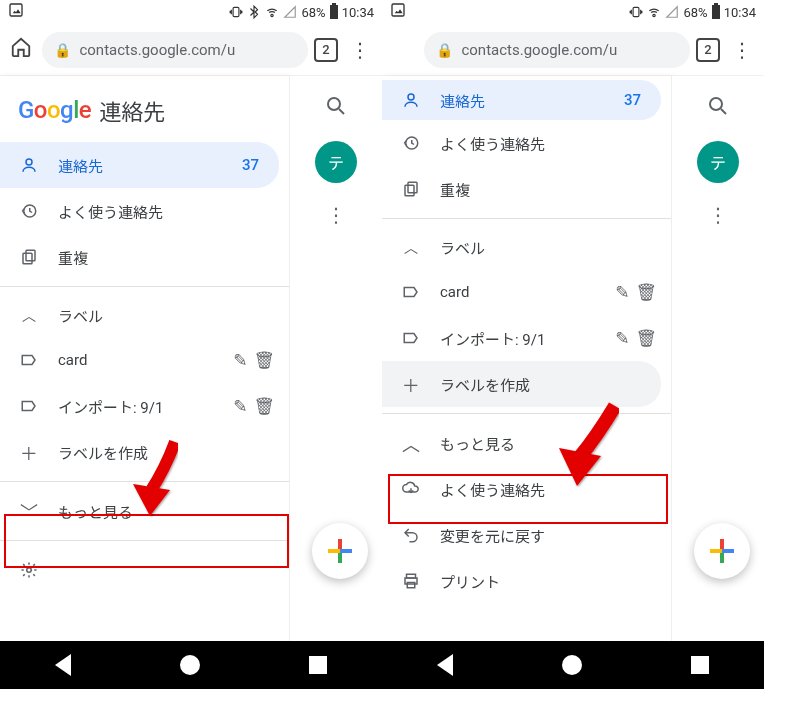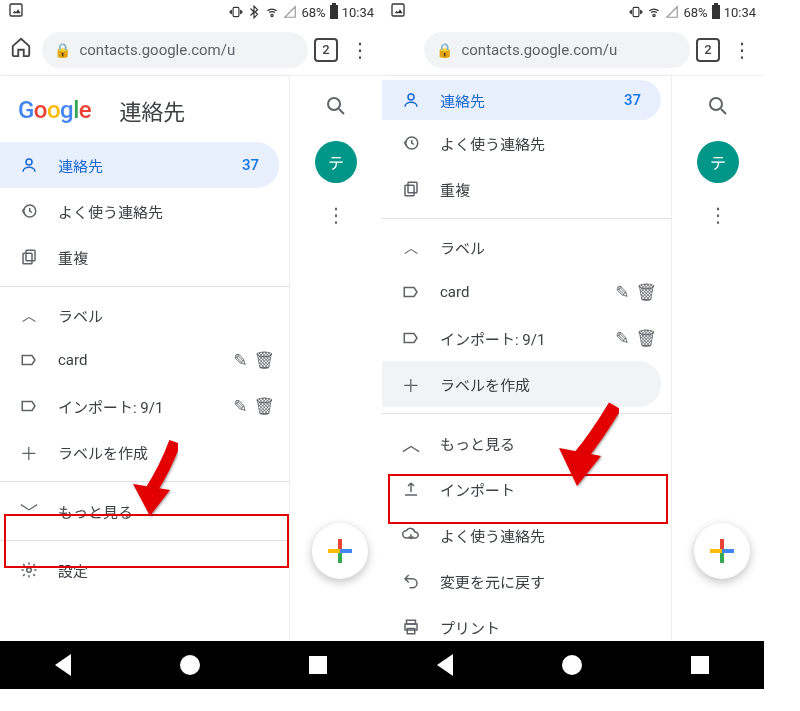--- a/index.html
+++ b/index.html
@@ -26,21 +26,21 @@
   
   .content { flex:1; position: relative; background:#fff; }
 
   .drawer { position:absolute; left:0; top:0; bottom:0; width: 290px; background:#fff; border-right:1px solid #eee; box-shadow: 2px 0 6px rgba(0,0,0,0.06); padding-top: 10px;}
   .drawer-right-strip { position:absolute; left:290px; right:0; top:0; bottom:0; background:#fff; }
   .right-strip-inner { display:flex; flex-direction:column; align-items:center; padding-top:18px; gap:18px;}
   .search-ic { font-size:22px; color:#5f6368;}
   .avatar { width:42px; height:42px; border-radius:50%; background:#009688; color:#fff; display:flex; align-items:center; justify-content:center; font-size:16px;}
   .strip-kebab { font-size:20px; color:#5f6368; margin-top:2px;}
 
-  .logo-row { display:flex; align-items:center; padding: 8px 18px 16px 18px; gap:22px;}
+  .logo-row { display:flex; align-items:center; padding: 8px 18px 16px 18px; gap:2px;}
   .glogo { font-size:24px; font-weight:500; letter-spacing:-0.5px;}
   .glogo .b{color:#4285F4;} .glogo .r{color:#EA4335;} .glogo .y{color:#FBBC05;} .glogo .g{color:#34A853;}
   .logo-title { font-size:22px; color:#3c4043; margin-left:6px;}
 
   .nav-item { display:flex; align-items:center; height:46px; padding: 0 14px 0 18px; gap:18px; font-size:15px; color:#3c4043; cursor:pointer;}
   .nav-item .ico { width:22px; display:flex; justify-content:center; color:#5f6368; font-size:18px;}
   .nav-item .lbl { flex:1; white-space:nowrap; overflow:hidden;}
   .nav-item .cnt { color:#1a73e8; font-weight:500; padding-right:6px;}
   .nav-item.active { background:#e8f0fe; color:#1967d2; border-top-right-radius:22px; border-bottom-right-radius:22px; margin-right:10px;}
   .nav-item.active .ico{color:#1967d2;}
@@ -196,21 +196,20 @@
           <span class="lbl">もっと見る</span>
         </div>
         <div class="divider"></div>
         <div class="nav-item">
           <span class="ico">
             <svg width="18" height="18" viewBox="0 0 24 24" fill="none" stroke="currentColor" stroke-width="2">
                 <circle cx="12" cy="12" r="3"></circle>
                 <path d="M12 2v3m0 14v3M4.2 4.2l2.1 2.1m11.4 11.4l2.1 2.1M2 12h3m14 0h3M4.2 19.8l2.1-2.1m11.4-11.4l2.1-2.1"></path>
               </svg>
           </span>
-          <span class="lbl">設定</span>
         </div>
       </div>
 
       <div class="drawer-right-strip">
         <div class="right-strip-inner">
           <span class="search-ic">
             <svg width="24" height="24" viewBox="0 0 24 24" fill="none" stroke="#5f6368" stroke-width="2">
                 <circle cx="10" cy="10" r="6"></circle>
                 <path d="M20 20l-5-5"></path>
               </svg>
@@ -351,28 +350,20 @@
         </div>
 
         <div class="divider"></div>
         <div class="nav-item">
           <span class="ico">︿</span>
           <span class="lbl">もっと見る</span>
         </div>
         <div class="nav-item">
           <span class="ico">
             <svg width="18" height="18" viewBox="0 0 24 24" fill="none" stroke="currentColor" stroke-width="2">
-                <path d="M12 16V4m0 0l-4 4m4-4l4 4M4 20h16"></path>
-              </svg>
-          </span>
-          <span class="lbl">インポート</span>
-        </div>
-        <div class="nav-item">
-          <span class="ico">
-            <svg width="18" height="18" viewBox="0 0 24 24" fill="none" stroke="currentColor" stroke-width="2">
                 <path d="M6 16a5 5 0 010-10 6 6 0 0111 2 4 4 0 011 8H6zM12 11v6m0 0l-3-3m3 3l3-3"></path>
               </svg>
           </span>
           <span class="lbl">よく使う連絡先</span>
         </div>
         <div class="nav-item">
           <span class="ico">
             <svg width="18" height="18" viewBox="0 0 24 24" fill="none" stroke="currentColor" stroke-width="2">
                 <path d="M9 14L4 9l5-5M4 9h10a6 6 0 016 6v0a6 6 0 01-6 6h-4"></path>
               </svg>

